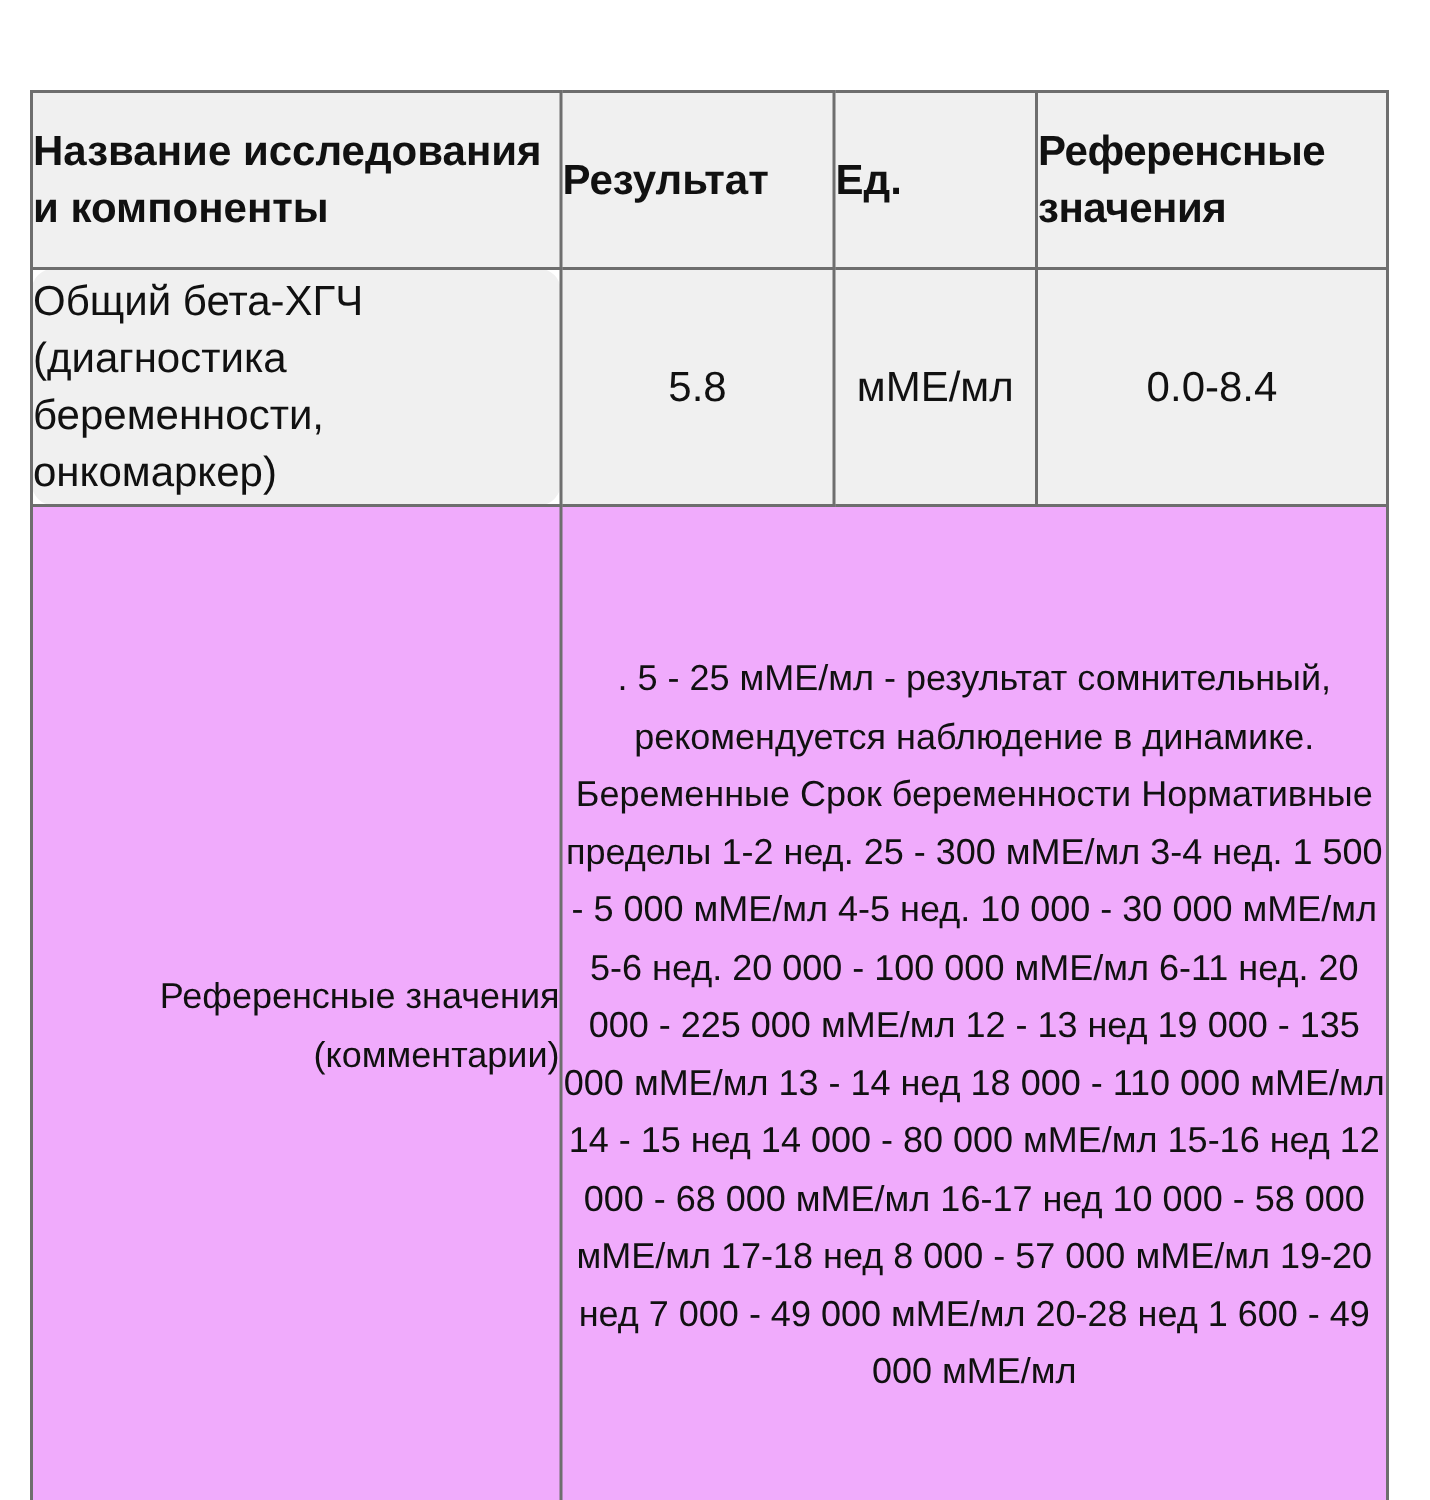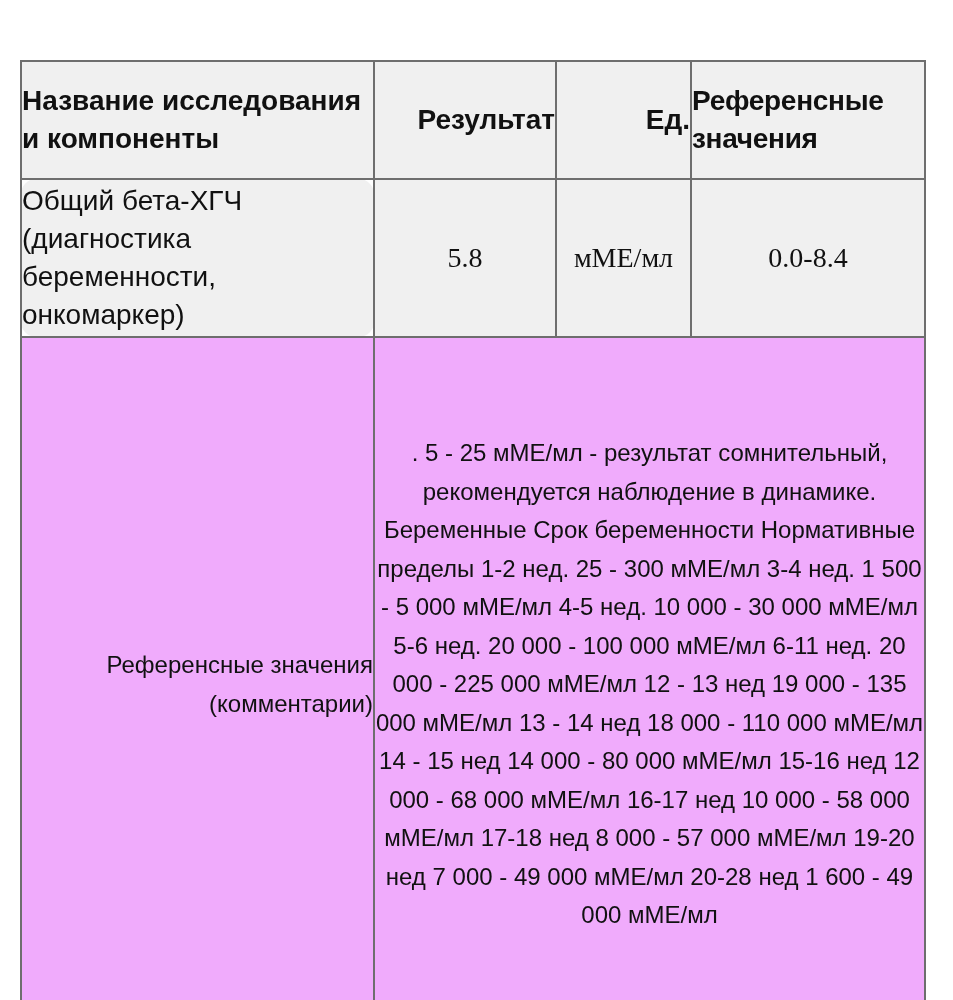--- a/index.html
+++ b/index.html
@@ -38,41 +38,40 @@
       font-weight: bold;
       font-size: 28px;
       line-height: 38px;
       height: 116px;
     }
     th.h-name {
       text-align: left;
       padding-left: 12px;
     }
     th.h-center {
-      text-align: right;
+      text-align: left;
     }
     th.h-ref {
       text-align: left;
       letter-spacing: -0.3px;
     }
 
     tr.data-row td {
       background: #f0f0f0;
       font-size: 28px;
       line-height: 38px;
       height: 156px;
     }
     td.d-name {
       text-align: left;
       padding-left: 33px;
       border-radius: 15px;
     }
     td.d-center {
       text-align: center;
-      font-family: Liberation Serif, serif;
     }
 
     tr.comment-row td {
       background: #f0abfc;
       font-size: 24px;
       line-height: 38.5px;
       height: 693px;
     }
     td.c-name {
       text-align: right;

